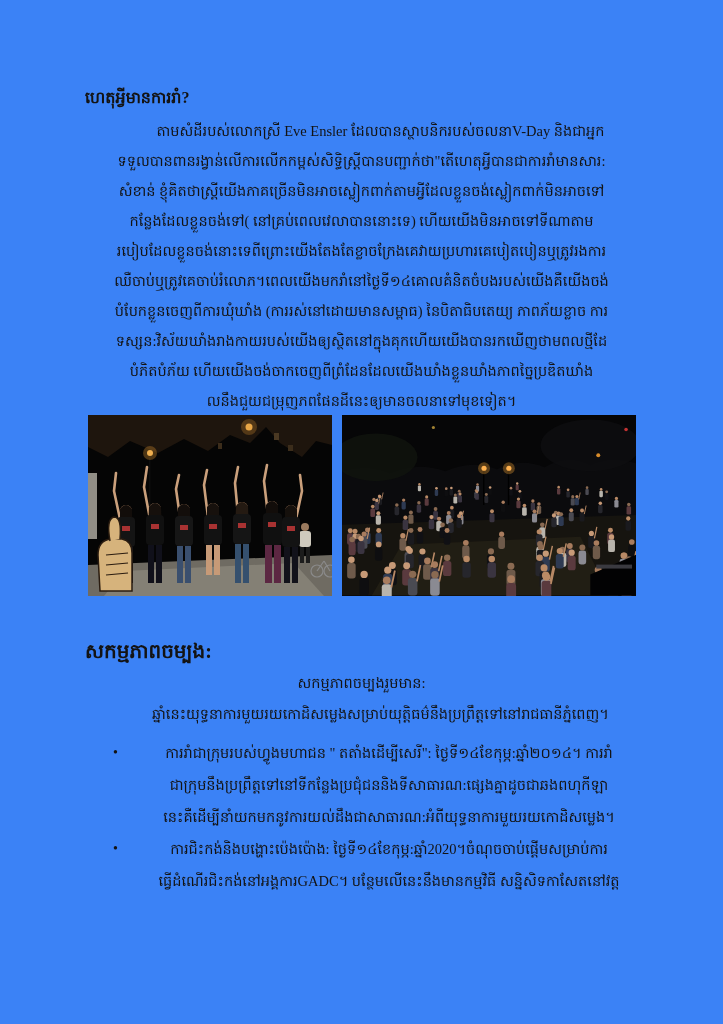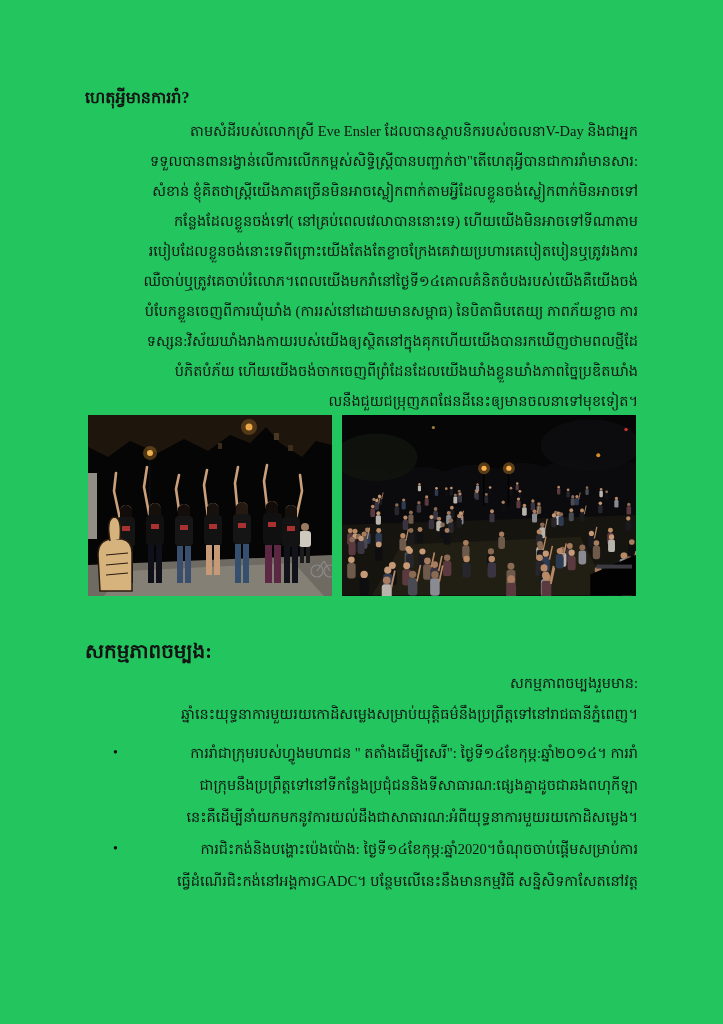--- a/index.html
+++ b/index.html
@@ -1,33 +1,33 @@
 <!DOCTYPE html>
 <html><head>
 <meta charset="utf-8">
 <style>
   html,body { margin:0; padding:0; background:#e8e8e8; }
   .page {
     position:relative;
     width:723px; height:1024px;
     margin:0 auto;
-    background:#22c55e;
+    background:#3b82f6;
     font-family:"Liberation Serif","DejaVu Serif",serif;
     color:#131313;
     overflow:hidden;
     box-shadow:0 0 6px rgba(0,0,0,.25);
   }
   .h1 {
     position:absolute; left:85px; top:86px; width:553px;
     font-size:16px; font-weight:bold; line-height:24px;
   }
   .para1 { position:absolute; left:85px; top:116px; width:553px; }
   .tline {
     font-size:14.5px; line-height:30px; height:30px;
-    white-space:nowrap; overflow:hidden; text-align:right;
+    white-space:nowrap; overflow:hidden; text-align:center;
   }
   .indent { text-indent:38px; }
   .photos {
     position:absolute; left:88px; top:415px; width:550px; height:181px;
     display:flex; gap:10px;
   }
   .photo { height:181px; overflow:hidden; background:#000; }
   .photo svg { display:block; }
   .photo-left  { width:244px; }
   .photo-right { width:294px; }

